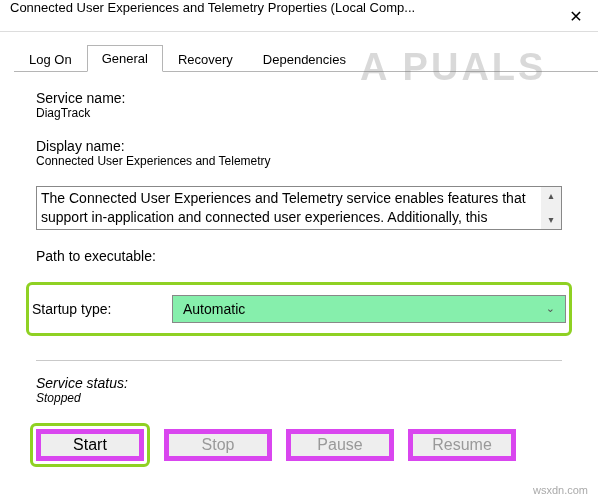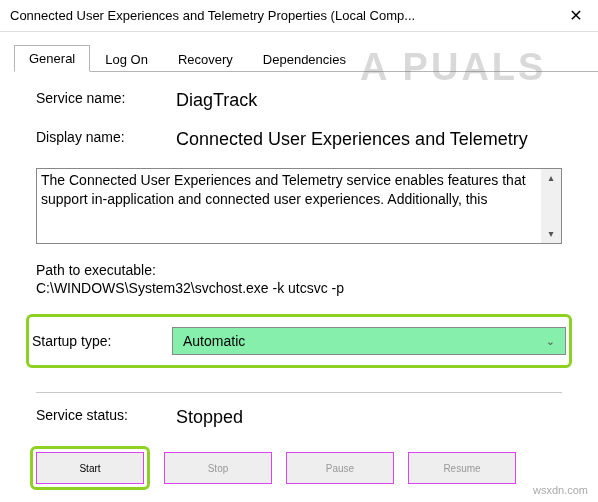--- a/index.html
+++ b/index.html
@@ -9,21 +9,20 @@
     font-size: 14px;
     background: #fff;
     color: #000;
     width: 598px;
     height: 502px;
     overflow: hidden;
     position: relative;
   }
   .titlebar {
     display: flex;
-    align-items: center;
     justify-content: space-between;
     height: 32px;
     padding: 0 0 0 10px;
     border-bottom: 1px solid #ddd;
   }
   .titlebar-title { font-size: 13px; }
   .titlebar-close {
     width: 44px; height: 32px;
     display: flex; align-items: center; justify-content: center;
     font-size: 16px;
@@ -50,28 +49,29 @@
     border-bottom: 1px solid #fff;
     background: #fff;
   }
   .content {
     padding: 18px 36px 0 36px;
   }
   .row {
     display: flex;
     align-items: flex-start;
     margin-bottom: 18px;
+    flex-direction: column;
   }
   .row .label {
     width: 140px;
     font-size: 14px;
   }
   .row .value {
     flex: 1;
-    font-size: 18px;
+    font-size: 12px;
   }
   .desc-box {
     flex: 1;
     display: flex;
     border: 1px solid #888;
     height: 76px;
     overflow: hidden;
   }
   .desc-text {
     flex: 1;
@@ -124,26 +124,26 @@
   }
   .buttons-row {
     display: flex;
     gap: 14px;
     align-items: center;
     margin-top: 12px;
   }
   .btn {
     width: 108px;
     height: 32px;
-    border: 1px solid #d946ef;
+    border: 5px solid #d946ef;
     background: #eee;
     display: flex;
     align-items: center;
     justify-content: center;
-    font-size: 10px;
+    font-size: 16px;
     cursor: default;
   }
   .btn.disabled { color: #999; }
   .btn-highlight {
     border: 3px solid #8fd123;
     border-radius: 6px;
     padding: 3px;
     display: inline-block;
     margin-left: -6px;
   }
@@ -171,22 +171,22 @@
 
 <div class="titlebar">
   <span class="titlebar-title">Connected User Experiences and Telemetry Properties (Local Comp...</span>
   <div class="titlebar-close">
     <span>✕</span>
   </div>
 </div>
 
 <div class="tabs-wrap">
   <div class="tabs">
+    <div class="tab">Log On</div>
     <div class="tab active">General</div>
-    <div class="tab">Log On</div>
     <div class="tab">Recovery</div>
     <div class="tab">Dependencies</div>
   </div>
 </div>
 
 <div class="content">
 
   <div class="row">
     <div class="label">Service name:</div>
     <div class="value">DiagTrack</div>
@@ -202,34 +202,33 @@
       <div class="desc-text">The Connected User Experiences and Telemetry service enables features that support in-application and connected user experiences. Additionally, this</div>
       <div class="desc-scroll">
         <div class="arrow">▴</div>
         <div class="arrow">▾</div>
       </div>
     </div>
   </div>
 
   <div class="path-block">
     <div class="path-label">Path to executable:</div>
-    <div>C:\WINDOWS\System32\svchost.exe -k utcsvc -p</div>
   </div>
 
   <div class="highlight">
     <div class="label">Startup type:</div>
     <div class="dropdown">
       <span>Automatic</span>
       <span class="chev">⌄</span>
     </div>
   </div>
 
   <hr class="divider">
 
-  <div class="row" style="">
+  <div class="row" style="font-style:italic;">
     <div class="label">Service status:</div>
     <div class="value">Stopped</div>
   </div>
 
   <div class="buttons-row">
     <span class="btn-highlight">
       <div class="btn">Start</div>
     </span>
     <div class="btn disabled">Stop</div>
     <div class="btn disabled">Pause</div>

